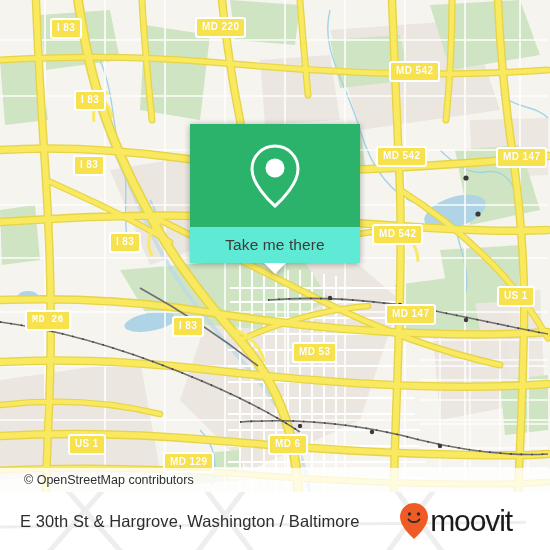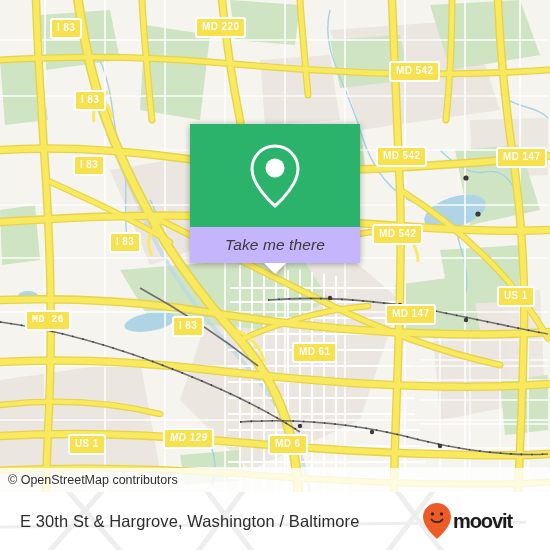--- a/index.html
+++ b/index.html
@@ -34,39 +34,39 @@
     box-sizing:border-box;
     text-shadow:0 0 1px rgba(0,0,0,.06);
   }
 
   
   .attrib{
     position:absolute;left:0;bottom:0;width:550px;
     background:rgba(255,255,255,.80);
     font-size:12.5px;
     color:#2f2f2f;
-    padding:4px 0 4px 8px;
+    padding:4px 0 4px 24px;
     box-sizing:border-box;
     line-height:1.3;
   }
 
   
   .popup{
     position:absolute;left:190px;top:124px;width:170px;
     filter:drop-shadow(0 1px 3px rgba(0,0,0,.33));
   }
   .popup-head{
     background:#2bb36c;
     height:103px;
     display:flex;align-items:center;justify-content:center;
   }
   .popup-body{
-    background:#c4b5fd;
+    background:#5eead4;
     height:36px;
-    display:flex;align-items:center;justify-content:center;font-style:italic;
+    display:flex;align-items:center;justify-content:center;
   }
   .popup-label{
     font-size:15.5px;color:#3b3b3b;letter-spacing:.1px;
   }
   .popup-tail{
     position:absolute;left:50%;top:139px;margin-left:-11px;
     width:0;height:0;
     border-left:11px solid transparent;
     border-right:11px solid transparent;
     border-top:11px solid #ffffff;
@@ -80,21 +80,21 @@
   .bottom-wm{position:absolute;left:0;top:0;}
   .bottom-title{
     position:absolute;left:20px;top:50%;transform:translateY(-50%);
     font-size:16.5px;color:#2d2d2d;white-space:nowrap;letter-spacing:.1px;
   }
   .brand{
     position:absolute;right:14px;top:50%;transform:translateY(-50%);
     display:flex;align-items:center;gap:1px;
   }
   .brand-word{
-    font-size:20px;font-weight:bold;color:#1b1b1b;letter-spacing:-1.1px;
+    font-size:30px;font-weight:normal;color:#1b1b1b;letter-spacing:-1.1px;
     line-height:1;
   }
 </style>
 </head>
 <body>
 
 <div id="app">
 
   <div class="map">
     <svg width="550" height="492" viewBox="0 0 550 492">
@@ -303,23 +303,23 @@
     <div class="shield" style="left:74px;top:90px;">I 83</div>
     <div class="shield" style="left:376px;top:146px;">MD 542</div>
     <div class="shield" style="left:496px;top:147px;">MD 147</div>
     <div class="shield" style="left:73px;top:155px;">I 83</div>
     <div class="shield" style="left:109px;top:232px;">I 83</div>
     <div class="shield" style="left:372px;top:224px;">MD 542</div>
     <div class="shield" style="left:385px;top:304px;">MD 147</div>
     <div class="shield" style="left:497px;top:286px;">US 1</div>
     <div class="shield" style="left:25px;top:310px;font-family:Liberation Mono, monospace;">MD 26</div>
     <div class="shield" style="left:172px;top:316px;">I 83</div>
-    <div class="shield" style="left:292px;top:342px;">MD 61</div>
+    <div class="shield" style="left:292px;top:342px;">MD 53</div>
     <div class="shield" style="left:68px;top:434px;">US 1</div>
-    <div class="shield" style="left:163px;top:428px;font-style:italic;">MD 129</div>
+    <div class="shield" style="left:163px;top:452px;">MD 129</div>
     <div class="shield" style="left:268px;top:434px;">MD 6</div>
 
     <div class="attrib">© OpenStreetMap contributors</div>
   </div>
 
   <div class="popup">
     <div class="popup-head">
       <svg width="58" height="68" viewBox="0 0 58 68">
         <path d="M29 4 C16.3 4 6 14.3 6 27 C6 41.5 22 58 29 64 C36 58 52 41.5 52 27 C52 14.3 41.7 4 29 4 Z" fill="none" stroke="#ffffff" stroke-width="3"></path>
         <circle cx="29" cy="26" r="9.5" fill="#ffffff"></circle>

